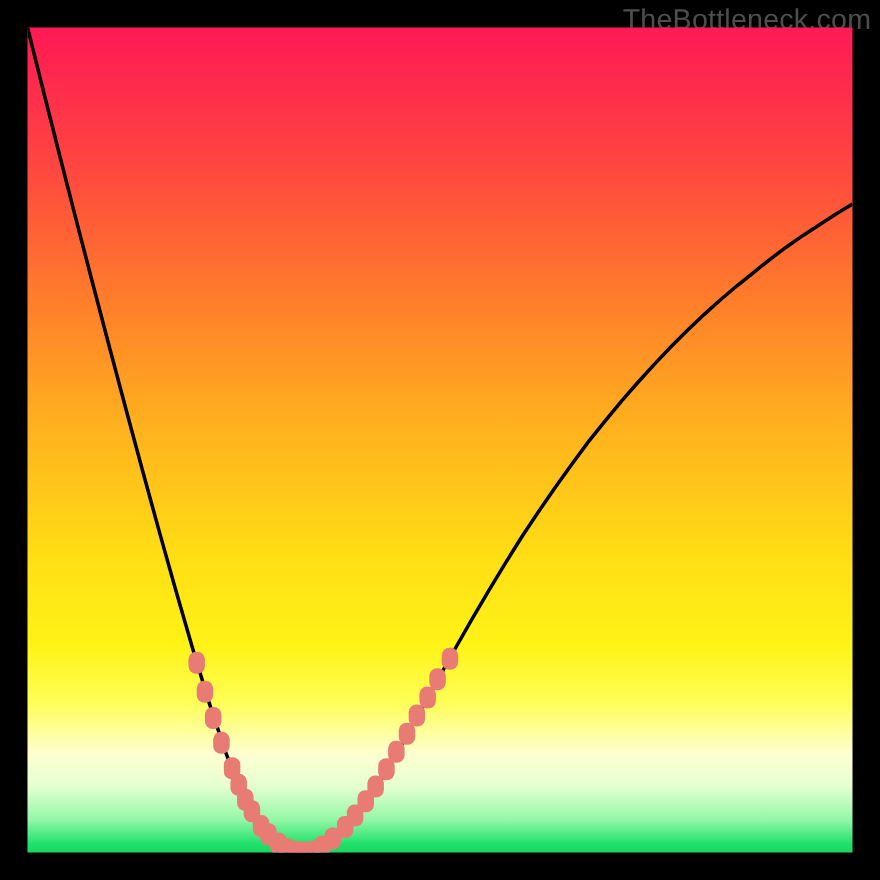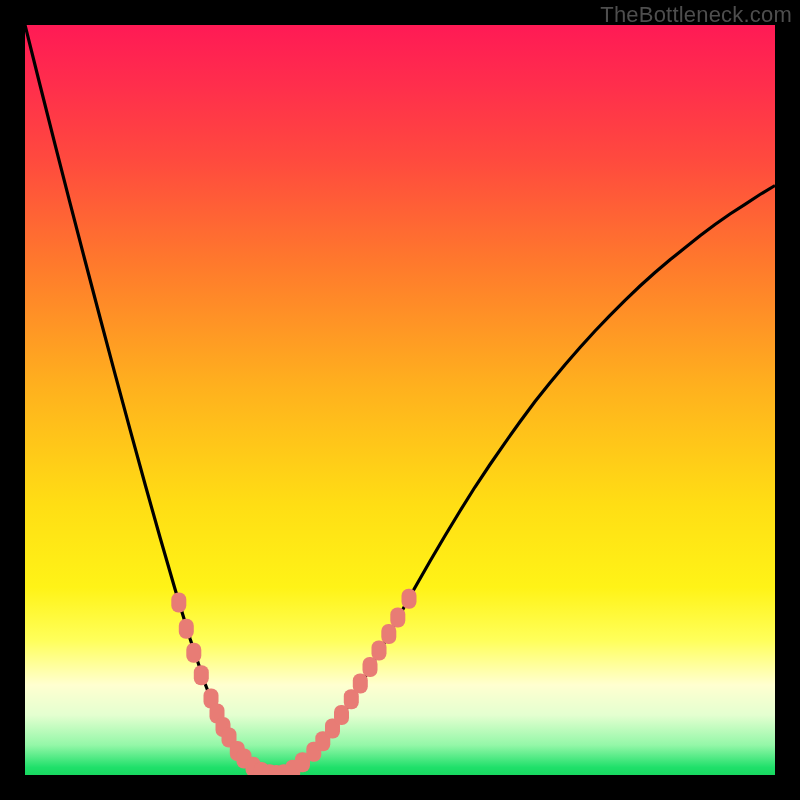--- a/index.html
+++ b/index.html
@@ -41,21 +41,21 @@
       #94f7a8 96%,
       #1fe06a 99%,
       #18d860 100%
     );
   }
   .watermark {
     position: absolute;
     top: 2px;
     right: 8px;
     color: #4e4e4e;
-    font-size: 22px;
+    font-size: 26px;
     letter-spacing: 0.2px;
     font-weight: 500;
     user-select: none;
   }
   svg.curves {
     position: absolute;
     left: 0;
     top: 0;
     width: 750px;
     height: 750px;

